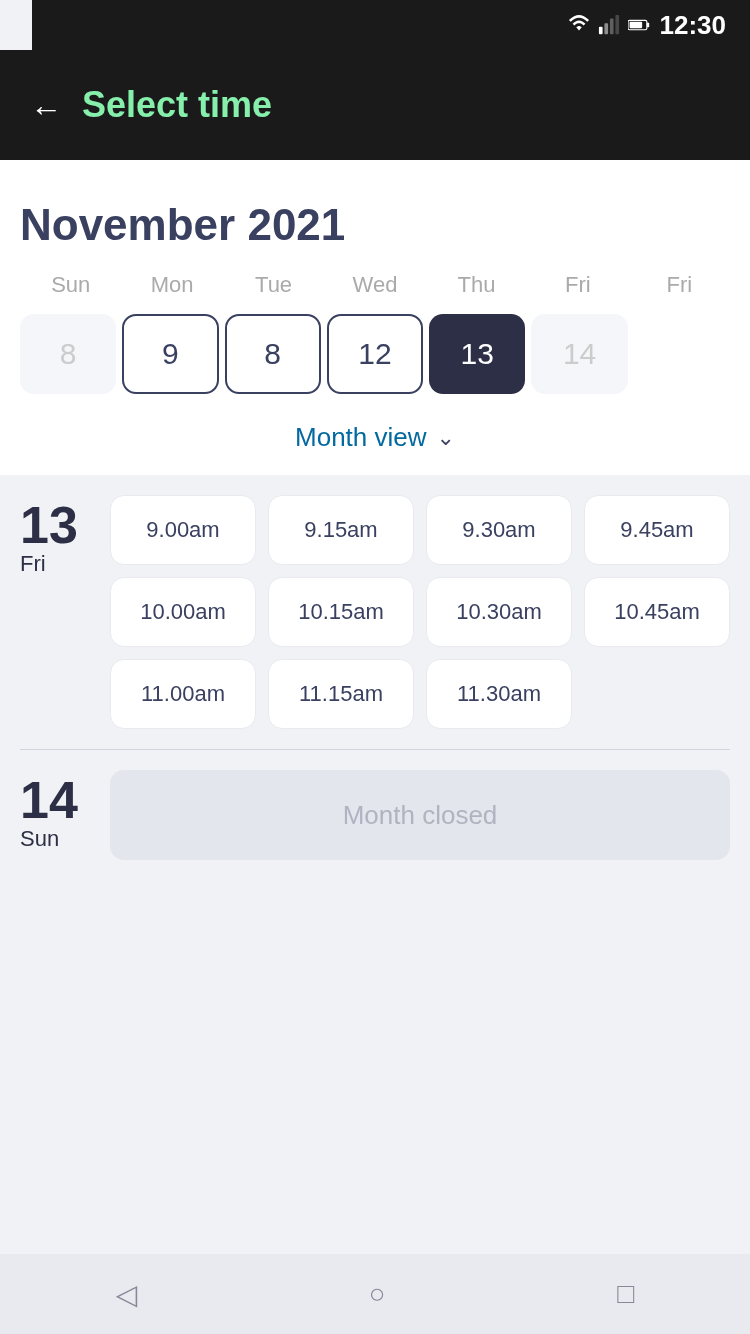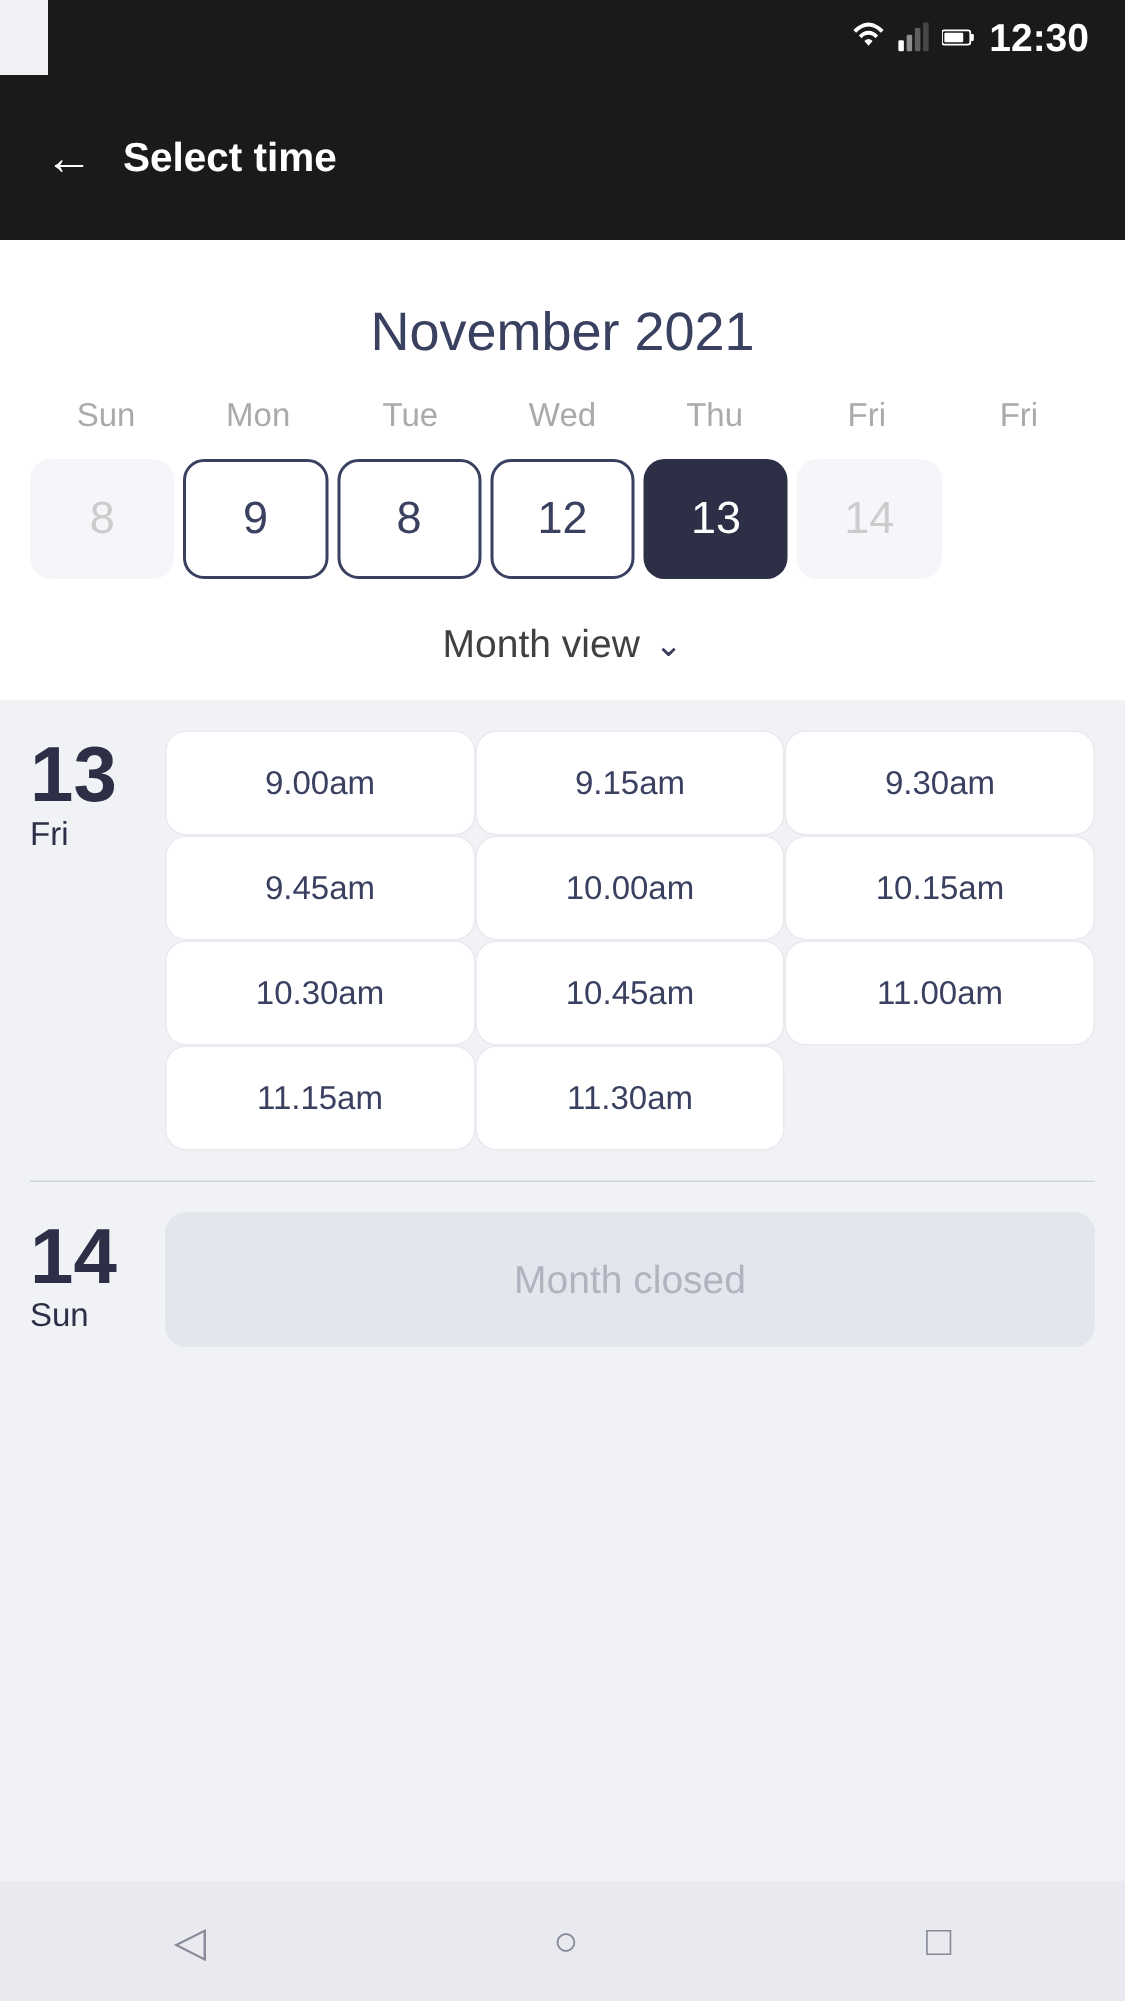--- a/index.html
+++ b/index.html
@@ -48,35 +48,34 @@
       padding: 0 30px;
       gap: 20px;
     }
     .back-arrow {
       color: white;
       font-size: 32px;
       cursor: pointer;
       line-height: 1;
     }
     .header-title {
-      color: #ffffff;
-      font-size: 27px;
+      color: #86efac;
+      font-size: 36px;
       font-weight: 700;
     }
 
     
     .calendar-section {
       background: white;
       padding: 20px 20px 0 20px;
     }
 
     .month-title {
-      text-align: center;
-      font-size: 36px;
-      font-weight: 400;
+      font-size: 44px;
+      font-weight: 700;
       color: #3a4060;
       padding: 20px 0 16px 0;
     }
 
     .weekday-row {
       display: grid;
       grid-template-columns: repeat(7, 1fr);
       text-align: center;
       margin-bottom: 10px;
     }
@@ -122,21 +121,21 @@
     .month-view-toggle {
       display: flex;
       align-items: center;
       justify-content: center;
       padding: 18px 0 22px 0;
       gap: 10px;
       cursor: pointer;
     }
     .month-view-label {
       font-size: 26px;
-      color: #404040;
+      color: #0369a1;
       font-weight: 500;
     }
     .chevron-down {
       font-size: 22px;
       color: #3a4060;
     }
 
     
     .slots-section {
       background: #f0f2f5;
@@ -163,21 +162,22 @@
     }
     .day-name {
       font-size: 22px;
       color: #2c2f45;
       font-weight: 400;
     }
 
     .time-grid {
       flex: 1;
       display: grid;
-      grid-template-columns: repeat(3, 1fr);
+      grid-template-columns: repeat(4, 1fr);
+      gap: 12px;
     }
     .time-slot {
       background: white;
       border-radius: 14px;
       height: 70px;
       display: flex;
       align-items: center;
       justify-content: center;
       font-size: 22px;
       color: #3a4060;

